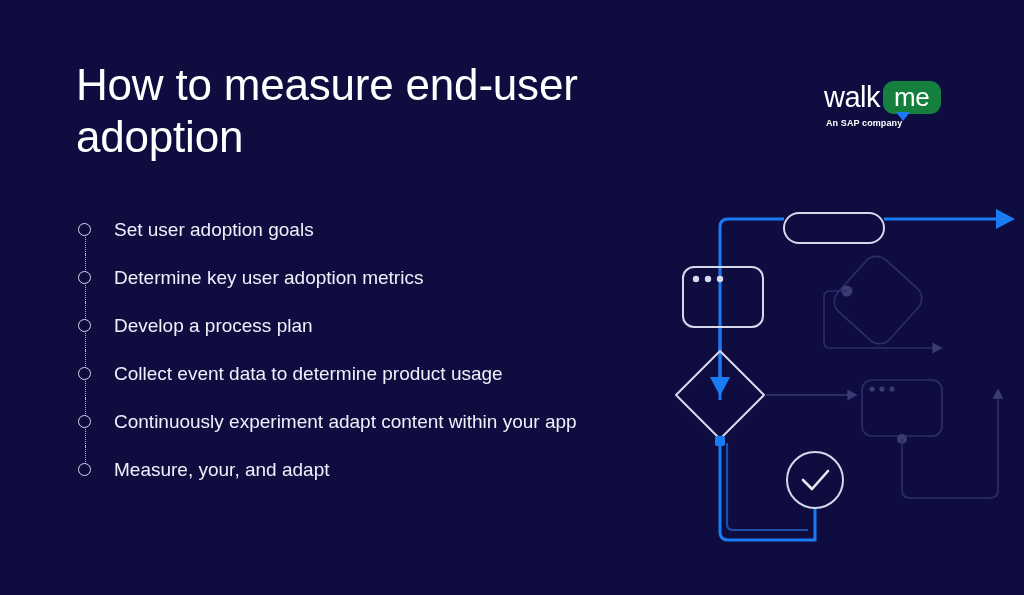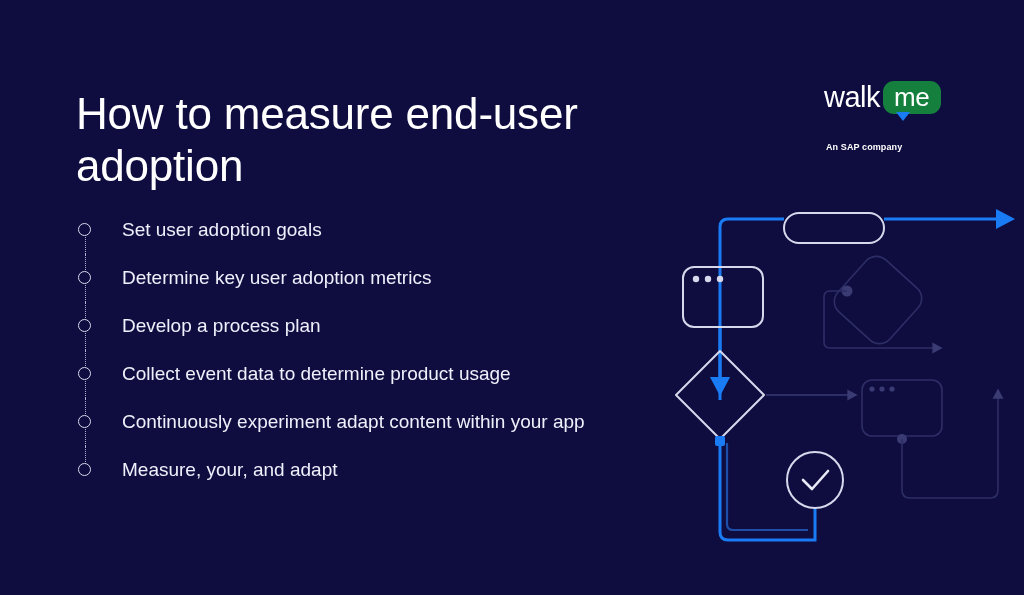--- a/index.html
+++ b/index.html
@@ -18,21 +18,21 @@
     position: absolute;
     inset: 0;
     width: 1024px;
     height: 595px;
   }
 
   
   .title {
     position: absolute;
     left: 76px;
-    top: 88px;
+    top: 59px;
     width: 600px;
     color: #ffffff;
     font-size: 44px;
     line-height: 52px;
     font-weight: 400;
     letter-spacing: -0.2px;
     white-space: pre-line;
   }
 
   
@@ -85,36 +85,34 @@
   }
   .logo-sub {
     position: absolute;
     left: 2px;
     top: 38px;
     color: #ffffff;
     font-size: 9px;
     line-height: 11px;
     font-weight: 700;
     letter-spacing: 0.1px;
-    margin-top: 24px;
   }
 
   
   .checklist {
     position: absolute;
     left: 76px;
     top: 206px;
     width: 620px;
   }
   .check-item {
     position: relative;
     height: 48px;
     display: flex;
     align-items: center;
-    gap: 8px;
   }
   .marker-col {
     position: relative;
     width: 22px;
     height: 48px;
     flex: 0 0 22px;
   }
   .marker-dotline {
     position: absolute;
     left: 9px;

